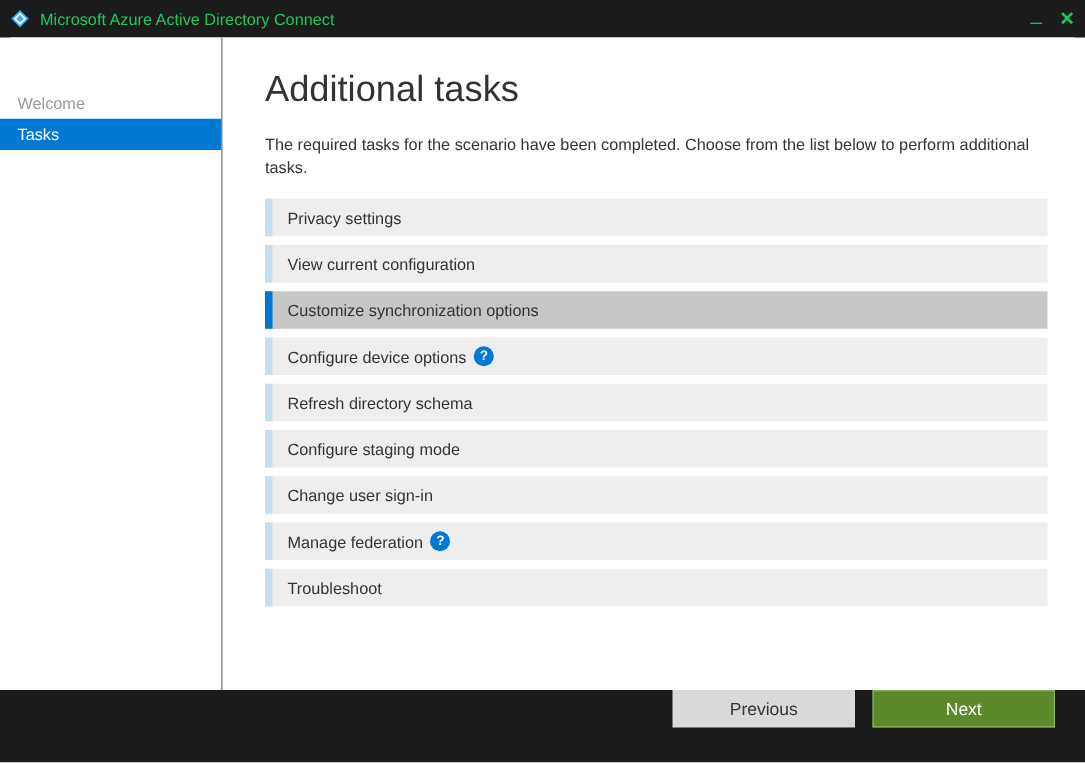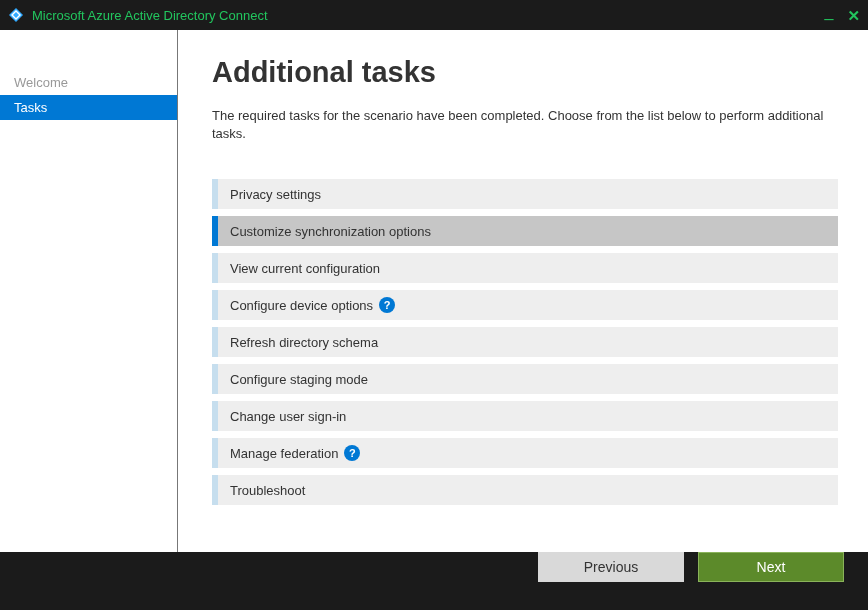--- a/index.html
+++ b/index.html
@@ -73,28 +73,28 @@
     .sidebar-item.active {
       background: #0078d4;
       color: #ffffff;
     }
     .main {
       flex: 1;
       padding: 26px 30px 16px 34px;
     }
     .main-title {
       font-size: 29px;
-      font-weight: 700;
+      font-weight: 400;
       color: #333;
       margin-bottom: 18px;
     }
     .main-desc {
       font-size: 13px;
       color: #333;
-      margin-bottom: 36px;
+      margin-bottom: 16px;
       line-height: 1.4;
     }
     .task-list {
       display: flex;
       flex-direction: column;
       gap: 7px;
     }
     .task-item {
       background: #eeeeee;
       height: 30px;
@@ -184,27 +184,27 @@
       <div class="sidebar-item active"><span>Tasks</span></div>
     </div>
   <div class="main">
     <h1 class="main-title">Additional tasks</h1>
     <p class="main-desc">The required tasks for the scenario have been completed. Choose from the list below to perform additional tasks.</p>
     <div class="task-list" id="task-list">
         <div class="task-item">
           <div class="task-accent"></div>
           <span class="task-label">Privacy settings</span>
         </div>
+        <div class="task-item">
+          <div class="task-accent"></div>
+          <span class="task-label">View current configuration</span>
+        </div>
         <div class="task-item selected">
           <div class="task-accent"></div>
           <span class="task-label">Customize synchronization options</span>
-        </div>
-        <div class="task-item">
-          <div class="task-accent"></div>
-          <span class="task-label">View current configuration</span>
         </div>
         <div class="task-item">
           <div class="task-accent"></div>
           <span class="task-label">Configure device options</span>
           <span class="help-icon">?</span>
         </div>
         <div class="task-item">
           <div class="task-accent"></div>
           <span class="task-label">Refresh directory schema</span>
         </div>

